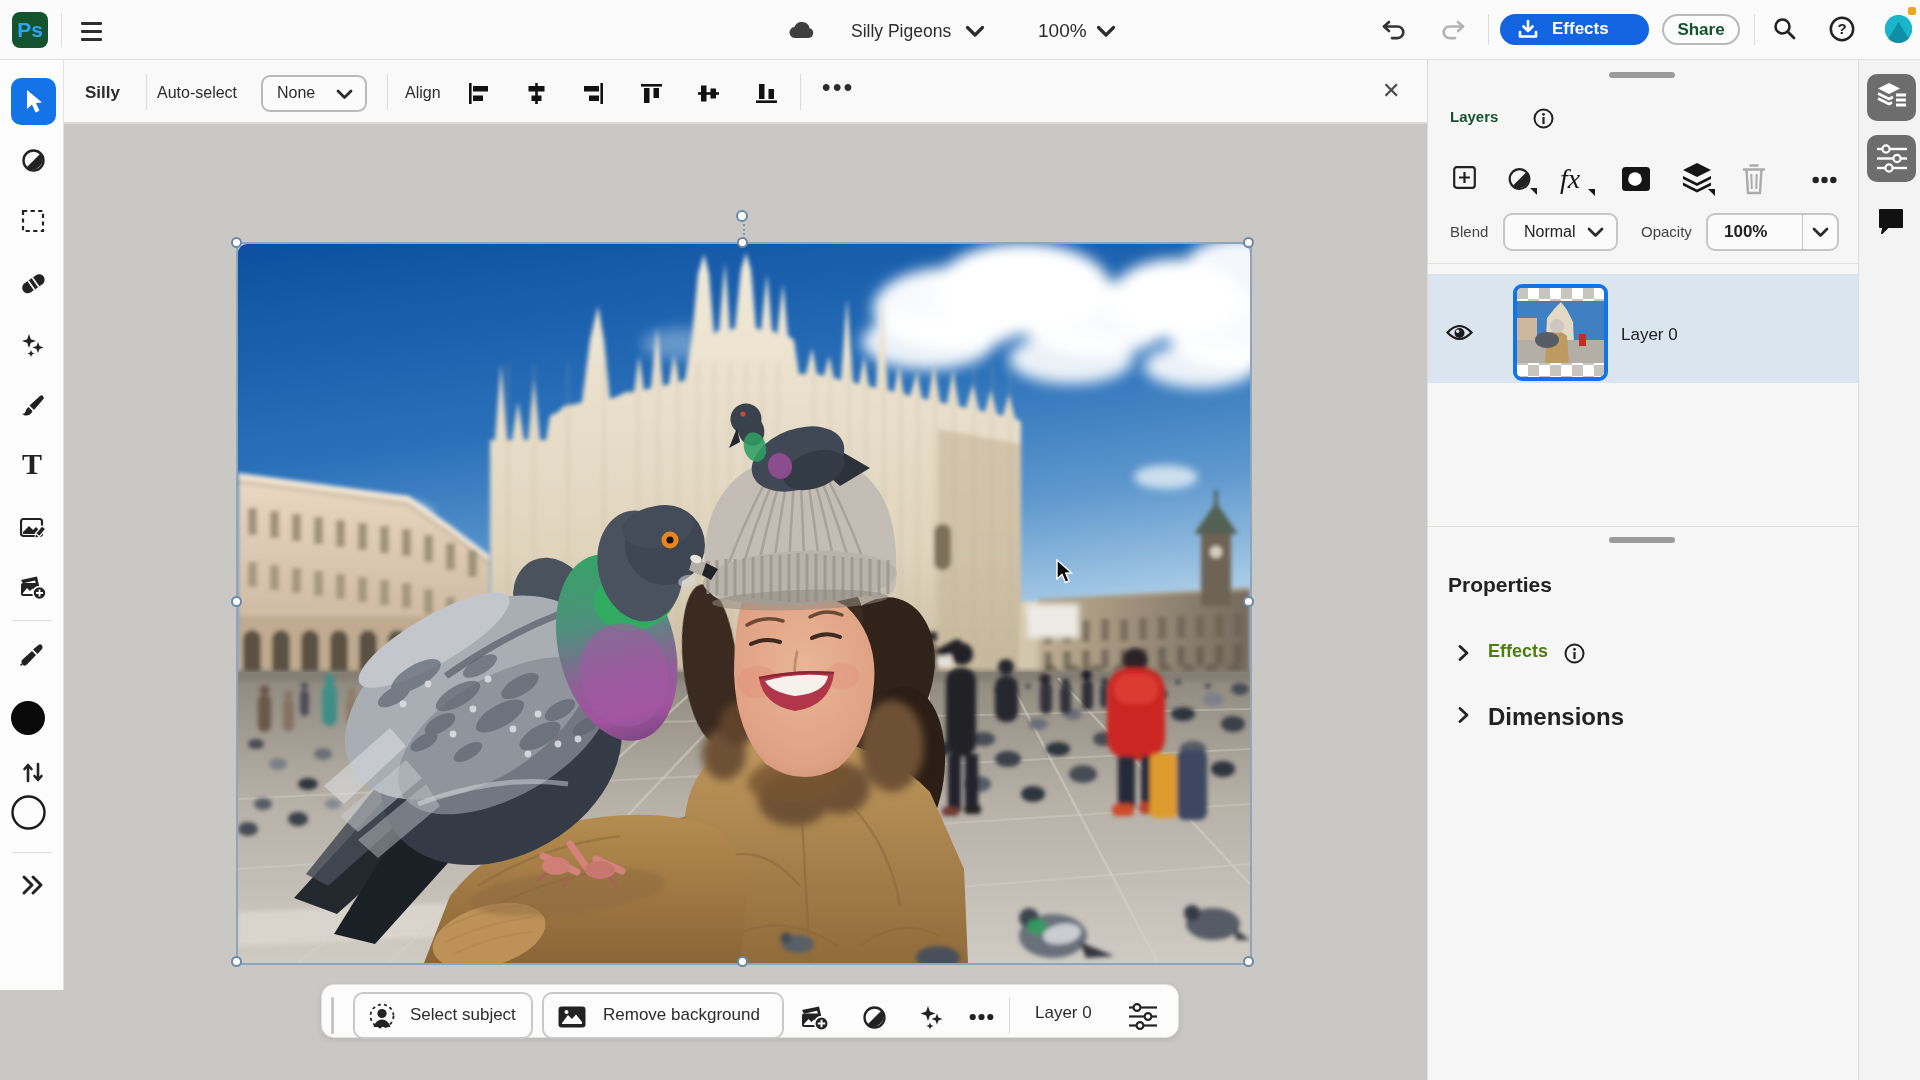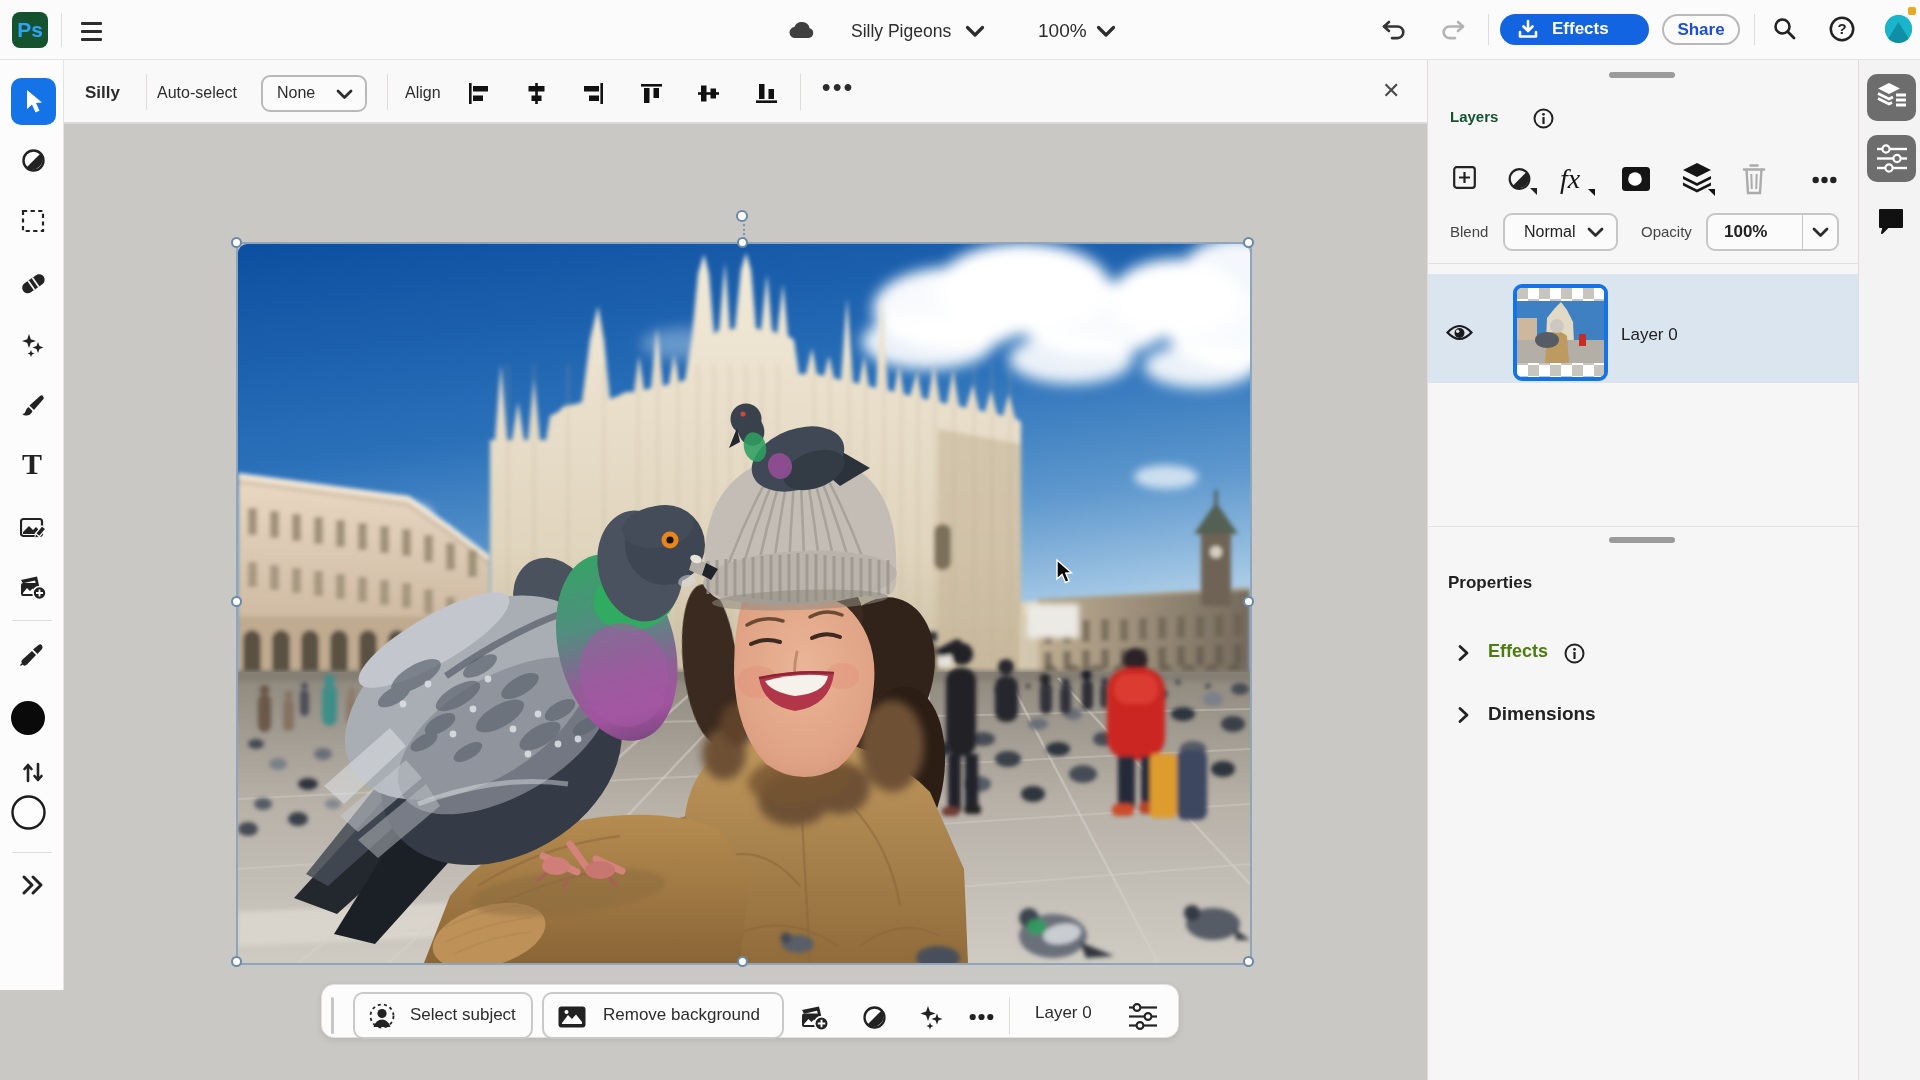--- a/index.html
+++ b/index.html
@@ -7,21 +7,21 @@
   .abs { position:absolute; }
   #app { position:relative; width:1920px; height:1080px; background:#cac8c5; }
 
   
   #topbar { left:0; top:0; width:1920px; height:60px; background:#fbfbfb; border-bottom:1px solid #e3e2e1; z-index:30; }
   #pslogo { left:12px; top:12px; width:36px; height:36px; background:#14532d; border-radius:8px; color:#2fa3f7; font-weight:bold; font-size:21px; text-align:center; line-height:35px; }
   .tdiv { width:1px; background:#dcdcdc; }
   #hamb div { width:21px; height:3px; background:#2c2c2c; margin-bottom:5px; border-radius:1px; }
   .tbtext { color:#2c2c2c; font-size:20px; }
   #dlbtn { left:1500px; top:14px; width:149px; height:31px; background:#1264e0; border-radius:16px; color:#fff; font-weight:bold; font-size:17px; }
-  #sharebtn { left:1662px; top:14px; width:78px; height:31px; background:#fcfcfc; border:2px solid #b9b9b9; border-radius:16px; color:#1d4ed8; font-weight:bold; font-size:17px; text-align:center; line-height:27px; }
+  #sharebtn { left:1662px; top:14px; width:78px; height:31px; background:#fcfcfc; border:2px solid #b9b9b9; border-radius:16px; color:#14532d; font-weight:bold; font-size:17px; text-align:center; line-height:27px; }
   #avatar { left:1885px; top:15px; width:27px; height:28px; border-radius:50%; background:#18b9ce; overflow:hidden; }
   #avdot { left:1908px; top:7px; width:8px; height:8px; border-radius:2px; background:#e8a820; }
 
   
   #toolbar { left:0; top:60px; width:64px; height:930px; background:#fcfcfc; border-right:1px solid #e4e3e2; z-index:20; }
   #movesel { position:absolute; left:11px; top:18px; width:45px; height:47px; background:#1473e6; border-radius:10px; }
   .ticon { position:absolute; }
   .tooldiv { position:absolute; left:12px; width:40px; height:1px; background:#dedddd; }
 
   
@@ -802,23 +802,23 @@
           <circle cx="40" cy="38" r="7" fill="#ccc7c0"></circle>
           <ellipse cx="30" cy="52" rx="12" ry="8" fill="#555c66"></ellipse>
           <rect x="62" y="46" width="7" height="12" fill="#c42c24"></rect>
         </svg>
       </div>
 </div>
     <div style="position:absolute;left:193px;top:265px;font-size:17px;color:#222;">Layer 0</div>
     <div style="position:absolute;left:0;top:203px;width:430px;height:1px;background:#e2e1e0;"></div>
     <div style="position:absolute;left:0;top:466px;width:430px;height:1px;background:#e2e1e0;"></div>
     <div class="handlebar" style="top:477px;"></div>
-    <div style="position:absolute;left:20px;top:513px;font-size:17px;font-weight:bold;color:#222;">Properties</div>
+    <div style="position:absolute;left:20px;top:513px;font-size:21px;font-weight:bold;color:#222;">Properties</div>
     <div style="position:absolute;left:60px;top:581px;font-size:18px;font-weight:bold;color:#4d7c0f;">Effects</div>
-    <div style="position:absolute;left:60px;top:643px;font-size:19px;font-weight:bold;color:#222;">Dimensions</div>
+    <div style="position:absolute;left:60px;top:643px;font-size:24px;font-weight:bold;color:#222;">Dimensions</div>
 
     <svg class="abs" style="left:29px;top:584px;" width="13" height="18" viewBox="0 0 13 18">
         <path d="M3,2.5 L10,9 L3,15.5" fill="none" stroke="#222" stroke-width="2.8" stroke-linecap="round" stroke-linejoin="round"></path>
       </svg>
     <svg class="abs" style="left:29px;top:646px;" width="13" height="18" viewBox="0 0 13 18">
         <path d="M3,2.5 L10,9 L3,15.5" fill="none" stroke="#222" stroke-width="2.8" stroke-linecap="round" stroke-linejoin="round"></path>
       </svg>
     <svg class="abs" style="left:136px;top:583px;" width="21" height="21" viewBox="0 0 21 21">
         <circle cx="10.5" cy="10.5" r="9" fill="none" stroke="#222" stroke-width="2"></circle>
         <circle cx="10.5" cy="6.3" r="1.4" fill="#222"></circle>

